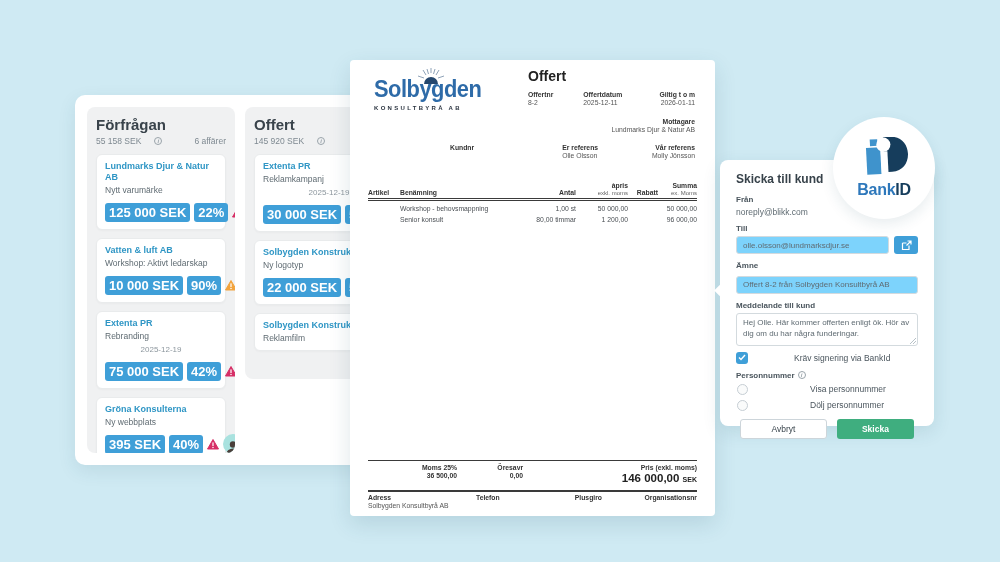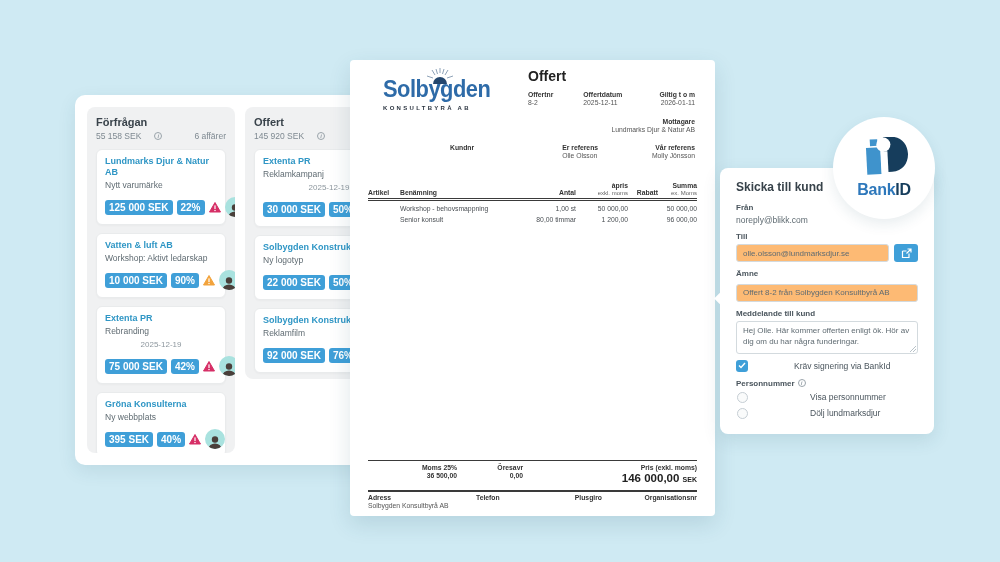--- a/index.html
+++ b/index.html
@@ -15,55 +15,55 @@
     position:absolute; left:75px; top:95px; width:437px; height:370px;
     background:#fff; border-radius:10px;
     box-shadow:0 6px 18px rgba(30,80,100,.10);
   }
   .column {
     position:absolute; top:12px; background:#f0f1f2; border-radius:8px;
     padding:9px; overflow:hidden;
   }
   .column.c0 { left:12px;  width:148px; height:346px; }
   .column.c1 { left:170px; width:168px; height:272px; }
-  .col-title { font-size:11px; font-weight:bold; color:#39434b; }
+  .col-title { font-size:15px; font-weight:bold; color:#39434b; }
   .col-sub { display:flex; align-items:center; margin-top:3px; font-size:8.5px; color:#7e8991; }
   .col-amount { display:flex; align-items:center; gap:13px; }
   .col-count { margin-left:auto; }
   .info-icon {
     display:inline-flex; align-items:center; justify-content:center;
     width:8px; height:8px; border:1px solid #9aa4ab; border-radius:50%;
     font-size:6px; color:#9aa4ab; font-style:italic; font-weight:bold; line-height:1;
   }
   .card {
     background:#fff; border-radius:6px; border:1px solid #e9ebec;
     padding:6px 8px 7px; margin-top:8px;
     box-shadow:0 1px 2px rgba(0,0,0,.03);
   }
   .card-company { font-size:9px; font-weight:bold; color:#2f96c5; line-height:11px; }
   .card-desc { font-size:8.5px; color:#5f6b72; margin-top:2px; line-height:10px; }
   .card-date { font-size:8px; color:#8d979e; margin-top:4px;text-align:center; }
   .card-badges { display:flex; align-items:center; gap:4px; margin-top:7px; min-height:20px; }
   .pill {
-    background:#3f9fd8; color:#fff; font-size:10px; font-weight:bold;
+    background:#3f9fd8; color:#fff; font-size:13px; font-weight:bold;
     padding:2px 4px; border-radius:3px; white-space:nowrap;
   }
   .warn { display:inline-flex; }
   .avatar {
     margin-left:auto; width:20px; height:20px; border-radius:50%;
     background:#a9e2df; overflow:hidden; flex-shrink:0; display:flex; align-items:flex-end; justify-content:center;
   }
   
   .doc {
     position:absolute; left:350px; top:60px; width:365px; height:456px;
     background:#fff; border-radius:4px; z-index:5;
     box-shadow:0 8px 22px rgba(30,80,100,.14);
     color:#3a4147;
   }
-  .doc-logo { position:absolute; left:33px; top:16px; }
+  .doc-logo { position:absolute; left:24px; top:16px; }
   .doc-sun { position:absolute; left:40px; top:-8px; }
   .doc-logo-name {
     font-size:23px; font-weight:bold; color:#2e6ba8; letter-spacing:-.5px;
     transform:scaleX(.95); transform-origin:left;
   }
   .doc-logo-sub { font-size:6px; font-weight:bold; color:#2b3440; letter-spacing:2.3px; margin-top:2px; }
   .doc-title { position:absolute; left:178px; top:8px; font-size:14px; font-weight:bold; color:#222; }
   .fld-label { font-size:6.8px; font-weight:bold; color:#333; }
   .fld-value { font-size:6.8px; color:#555; margin-top:1px; }
   .doc-row1 { position:absolute; left:178px; top:31px; right:20px; display:flex; }
@@ -89,36 +89,36 @@
   .t-moms { margin-left:auto; text-align:right; }
   .t-ores { width:52px; margin-left:14px; text-align:right; }
   .t-price { width:120px; margin-left:auto; text-align:right; }
   .t-big { font-size:11.5px; font-weight:bold; color:#222; margin-top:1px; white-space:nowrap; }
   .t-big .cur { font-size:7px; font-weight:bold; }
   .doc-footer { position:absolute; left:18px; top:434px; width:329px; display:flex; }
   .f-adress { width:108px; } .f-telefon { flex:1; }
   .f-plusgiro { width:70px; text-align:right; } .f-orgnr { width:95px; text-align:right; }
   
   .panel {
-    position:absolute; left:720px; top:168px; width:214px; height:266px;
+    position:absolute; left:720px; top:160px; width:214px; height:266px;
     background:#fff; border-radius:8px; z-index:6;
     box-shadow:0 6px 18px rgba(30,80,100,.12);
     padding:12px 16px;
   }
   .panel-notch {
     position:absolute; left:-4px; top:126px; width:9px; height:9px;
     background:#fff; transform:rotate(45deg);
   }
   .panel-title { font-size:12px; font-weight:bold; color:#37424a; margin-bottom:9px; }
   .p-label { font-size:8px; font-weight:bold; color:#4a555d; margin-bottom:3px; display:flex; align-items:center; gap:3px; }
   .p-value { font-size:8.5px; color:#5f6b72; margin-bottom:7px; }
   .p-input {
     width:100%; height:18px; border:1px solid #d3dade; border-radius:3px;
     font-family:"Liberation Sans", sans-serif; font-size:8px; color:#5f6b72;
-    padding:0 6px; background:#fdba74; outline:none;
+    padding:0 6px; background:#7dd3fc; outline:none;
   }
   .to-row { display:flex; gap:5px; margin-bottom:7px; }
   .to-row .p-input { flex:1; }
   .icon-btn {
     width:24px; height:18px; background:#3f9fd8; border:none; border-radius:3px;
     display:flex; align-items:center; justify-content:center; cursor:pointer; flex-shrink:0;
   }
   .subject-wrap { margin-bottom:7px; }
   .msg-wrap { position:relative; margin-bottom:6px; }
   .p-textarea {
@@ -294,31 +294,20 @@
   <path d="M6 0.5 L11.5 10 H0.5 Z" fill="#d62f66" stroke="#d62f66" stroke-width="1" stroke-linejoin="round"></path>
   <rect x="5.4" y="3.4" width="1.2" height="3.6" fill="#fff"></rect>
                 <circle cx="6" cy="8.4" r="0.75" fill="#fff"></circle>
               </svg>
             </span>
           </div>
         </div>
         <div class="card">
           <div class="card-company">Solbygden Konstruktion</div>
                 <div class="card-desc">Reklamfilm</div>
-          <div class="card-badges">
-            <span class="pill">92 000 SEK</span>
-            <span class="pill">76%</span>
-            <span class="warn">
-              <svg width="12" height="11" viewBox="0 0 12 11">
-  <path d="M6 0.5 L11.5 10 H0.5 Z" fill="#f2a33c" stroke="#f2a33c" stroke-width="1" stroke-linejoin="round"></path>
-  <rect x="5.4" y="3.4" width="1.2" height="3.6" fill="#fff"></rect>
-                <circle cx="6" cy="8.4" r="0.75" fill="#fff"></circle>
-              </svg>
-            </span>
-          </div>
         </div>
       </div>
   </div>
 </div>
 
 <div class="doc">
   <div class="doc-logo">
     <svg class="doc-sun" width="34" height="16" viewBox="0 0 34 16">
       <g stroke="#8fa3b8" stroke-width="1">
         <line x1="17" y1="0" x2="17" y2="5"></line>
@@ -478,23 +467,27 @@
     <span>Personnummer</span>
     <span class="info-icon">i</span>
   </div>
 
   <div class="radio-row">
     <span class="radio"></span>
     <span class="radio-label">Visa personnummer</span>
   </div>
   <div class="radio-row">
     <span class="radio"></span>
-    <span class="radio-label">Dölj lundmarksdjur</span>
-  </div>
-
+    <span class="radio-label">Dölj personnummer</span>
+  </div>
+
+  <div class="btn-row">
+    <button class="btn-cancel">Avbryt</button>
+    <button class="btn-send">Skicka</button>
+  </div>
 </div>
 
 <div class="bankid">
   <svg width="50" height="42" viewBox="0 0 60 50">
     <g transform="rotate(-3 30 25)">
       <rect x="14" y="2" width="9" height="8" fill="#3f93cc"></rect>
       <rect x="9" y="12" width="17" height="32" fill="#3f93cc"></rect>
       <path d="M30 0 h9 c13 0 20 10 20 21 s-7 21-20 21 h-9 z" fill="#163d5c"></path>
       <circle cx="30" cy="9" r="8.5" fill="#fff"></circle>
       <path d="M26.5 17 h8 v27 h-8 z" fill="#fff"></path>

